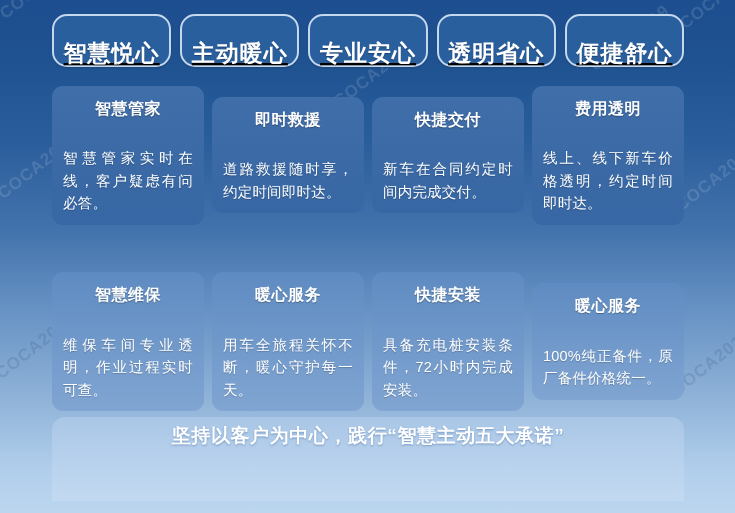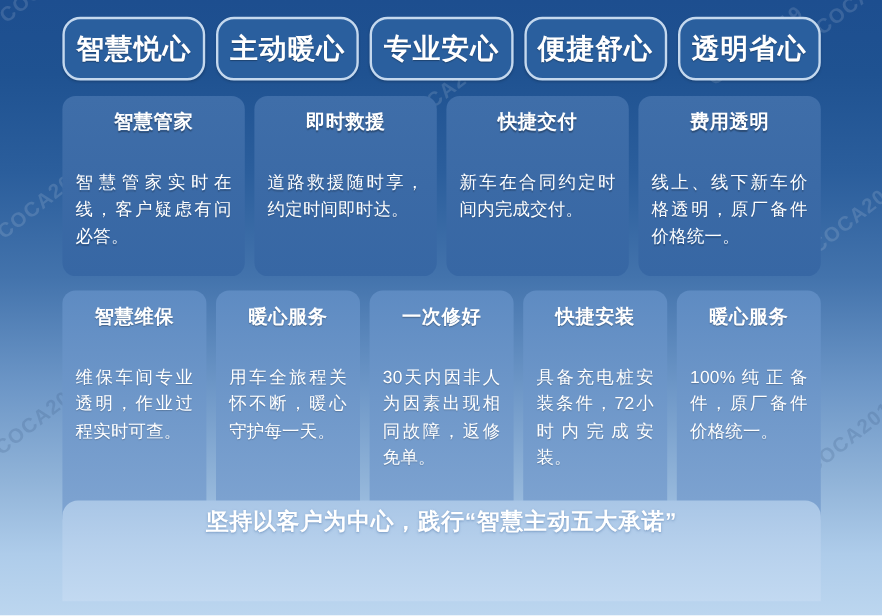--- a/index.html
+++ b/index.html
@@ -64,42 +64,44 @@
     justify-content: space-between;
     align-items: stretch;
   }
   .pill {
     flex: 1 1 0;
     margin-right: 9px;
     border: 2px solid #c4d8ee;
     border-radius: 15px;
     background: linear-gradient(to bottom, #2a5f9e 0%, #2a5f9e 100%);
     display: flex;
-    align-items: center;
+    align-items: flex-end;
     justify-content: center;
     box-sizing: border-box;
     box-shadow: 0 1px 2px rgba(0, 0, 0, 0.18);
+    text-decoration: underline;
   }
   .pill:last-child { margin-right: 0; }
   .pill-label {
     color: #ffffff;
     font-size: 23px;
     font-weight: 700;
     letter-spacing: 1px;
     line-height: 1;
     text-shadow: 0 1px 1px rgba(0, 0, 0, 0.3);
   }
 
   
   .card-row {
     position: absolute;
     left: 52px;
     width: 632px;
     display: flex;
     justify-content: space-between;
+    align-items: center;
   }
   #card-row-1 { top: 80px;  height: 150px; }
   #card-row-2 { top: 242px; height: 199px; }
 
   .card {
     flex: 1 1 0;
     margin-right: 8px;
     border-radius: 11px;
     box-sizing: border-box;
     padding: 14px 9px 10px 9px;
@@ -181,60 +183,56 @@
     <div class="pill">
       <span class="pill-label">智慧悦心</span>
     </div>
     <div class="pill">
       <span class="pill-label">主动暖心</span>
     </div>
     <div class="pill">
       <span class="pill-label">专业安心</span>
     </div>
     <div class="pill">
+      <span class="pill-label">透明省心</span>
+    </div>
+    <div class="pill">
       <span class="pill-label">便捷舒心</span>
-    </div>
-    <div class="pill">
-      <span class="pill-label">透明省心</span>
     </div>
   </div>
 
   <div class="card-row" id="card-row-1">
     <div class="card">
       <div class="card-title">智慧管家</div>
       <div class="card-body">智慧管家实时在线，客户疑虑有问必答。</div>
     </div>
     <div class="card">
       <div class="card-title">即时救援</div>
       <div class="card-body">道路救援随时享，约定时间即时达。</div>
     </div>
     <div class="card">
       <div class="card-title">快捷交付</div>
       <div class="card-body">新车在合同约定时间内完成交付。</div>
     </div>
     <div class="card">
       <div class="card-title">费用透明</div>
-      <div class="card-body">线上、线下新车价格透明，原厂备件价格统一。</div>
+      <div class="card-body">线上、线下新车价格透明，约定时间即时达。</div>
     </div>
   </div>
 
   <div class="card-row" id="card-row-2">
     <div class="card">
       <div class="card-title">智慧维保</div>
       <div class="card-body">维保车间专业透明，作业过程实时可查。</div>
     </div>
     <div class="card">
       <div class="card-title">暖心服务</div>
       <div class="card-body">用车全旅程关怀不断，暖心守护每一天。</div>
     </div>
     <div class="card">
-      <div class="card-title">一次修好</div>
-      <div class="card-body">30天内因非人为因素出现相同故障，返修免单。</div>
-    </div>
-    <div class="card">
       <div class="card-title">快捷安装</div>
       <div class="card-body">具备充电桩安装条件，72小时内完成安装。</div>
     </div>
     <div class="card">
       <div class="card-title">暖心服务</div>
       <div class="card-body">100%纯正备件，原厂备件价格统一。</div>
     </div>
   </div>
 
   <div id="banner">

